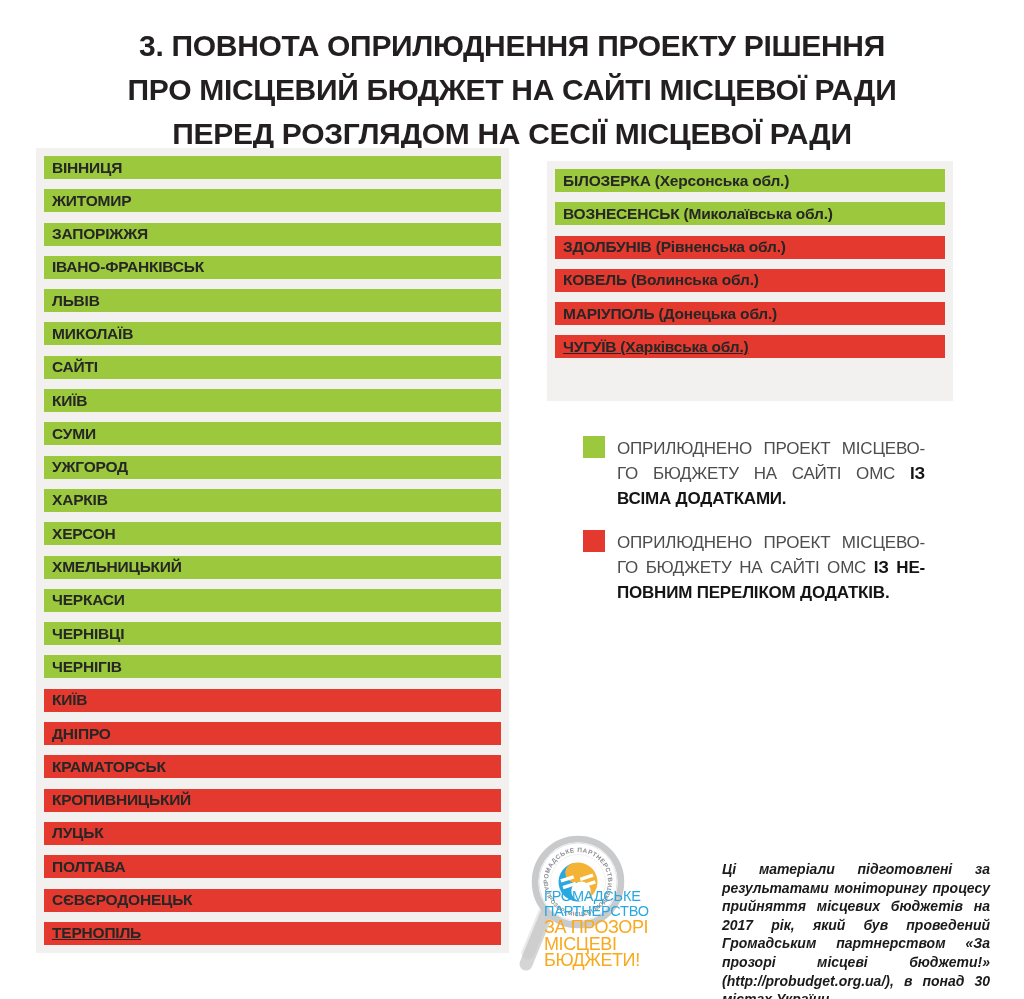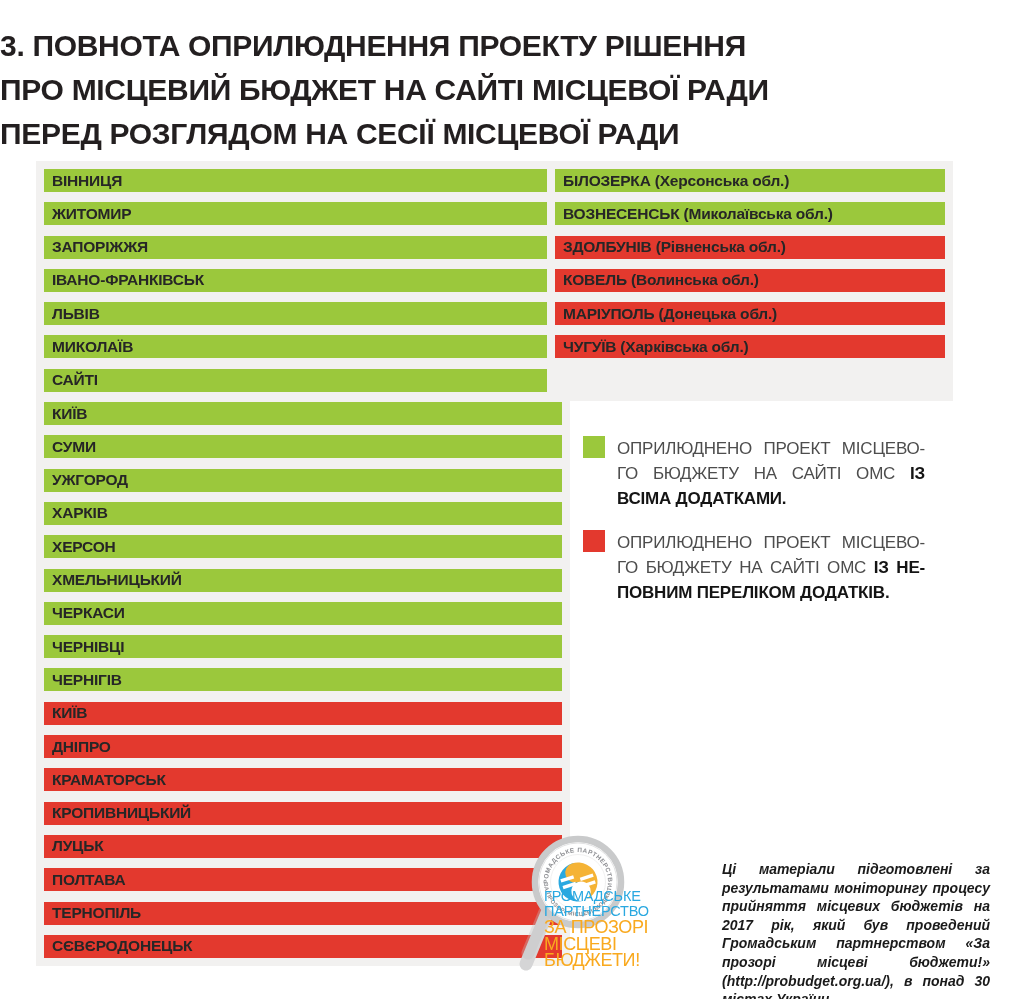--- a/index.html
+++ b/index.html
@@ -3,38 +3,38 @@
 <meta charset="utf-8">
 <style>
   html,body{margin:0;padding:0;}
   body{
     width:1024px;height:999px;position:relative;overflow:hidden;
     background:#ffffff;
     font-family:"Liberation Sans", sans-serif;
   }
   .title{
     position:absolute;top:24px;left:0;width:1024px;
-    text-align:left;font-weight:700;font-size:30px;line-height:44px;
+    text-align:center;font-weight:700;font-size:30px;line-height:44px;
     color:var(--title-text);letter-spacing:-0.3px;
   }
   .panel{
     position:absolute;background:var(--panel-bg);
     padding:8px;box-sizing:border-box;
   }
-  .panel-left{left:36px;top:161px;width:534px;height:805px;}
+  .panel-left{left:36px;top:148px;width:473px;height:805px;}
   .panel-right{left:547px;top:161px;width:406px;height:240px;}
   .bar{
     height:23px;margin-bottom:10.3px;
     display:flex;align-items:center;
     padding-left:8px;box-sizing:border-box;
     font-weight:700;font-size:15.5px;letter-spacing:-0.2px;
     color:var(--bar-text);
     white-space:nowrap;overflow:hidden;
   }
-  .bar:last-child{margin-bottom:4px;}
+  .bar:last-child{margin-bottom:4px;text-decoration:underline;}
   .bar.green{background:var(--green);}
   .bar.red{background:var(--red);}
   .legend{position:absolute;left:583px;top:436px;width:346px;}
   .legend-item{display:flex;margin-bottom:19px;}
   .legend-swatch{width:22px;height:22px;flex:0 0 22px;margin-right:12px;}
   .legend-swatch.green{background:var(--green);}
   .legend-swatch.red{background:var(--red);}
   .legend-lines{width:308px;font-size:17px;line-height:25px;
     color:var(--legend-text);letter-spacing:-0.2px;}
   .legend-line.j{text-align:justify;text-align-last:justify;}
@@ -77,22 +77,22 @@
     <div class="bar green">ХМЕЛЬНИЦЬКИЙ</div>
     <div class="bar green">ЧЕРКАСИ</div>
     <div class="bar green">ЧЕРНІВЦІ</div>
     <div class="bar green">ЧЕРНІГІВ</div>
     <div class="bar red">КИЇВ</div>
     <div class="bar red">ДНІПРО</div>
     <div class="bar red">КРАМАТОРСЬК</div>
     <div class="bar red">КРОПИВНИЦЬКИЙ</div>
     <div class="bar red">ЛУЦЬК</div>
     <div class="bar red">ПОЛТАВА</div>
+    <div class="bar red">СЄВЄРОДОНЕЦЬК</div>
     <div class="bar red">ТЕРНОПІЛЬ</div>
-    <div class="bar red">СЄВЄРОДОНЕЦЬК</div>
   </div>
 <div class="panel panel-right" id="panel-right">
     <div class="bar green">БІЛОЗЕРКА (Херсонська обл.)</div>
     <div class="bar green">ВОЗНЕСЕНСЬК (Миколаївська обл.)</div>
     <div class="bar red">ЗДОЛБУНІВ (Рівненська обл.)</div>
     <div class="bar red">КОВЕЛЬ (Волинська обл.)</div>
     <div class="bar red">МАРІУПОЛЬ (Донецька обл.)</div>
     <div class="bar red">ЧУГУЇВ (Харківська обл.)</div>
   </div>
 

